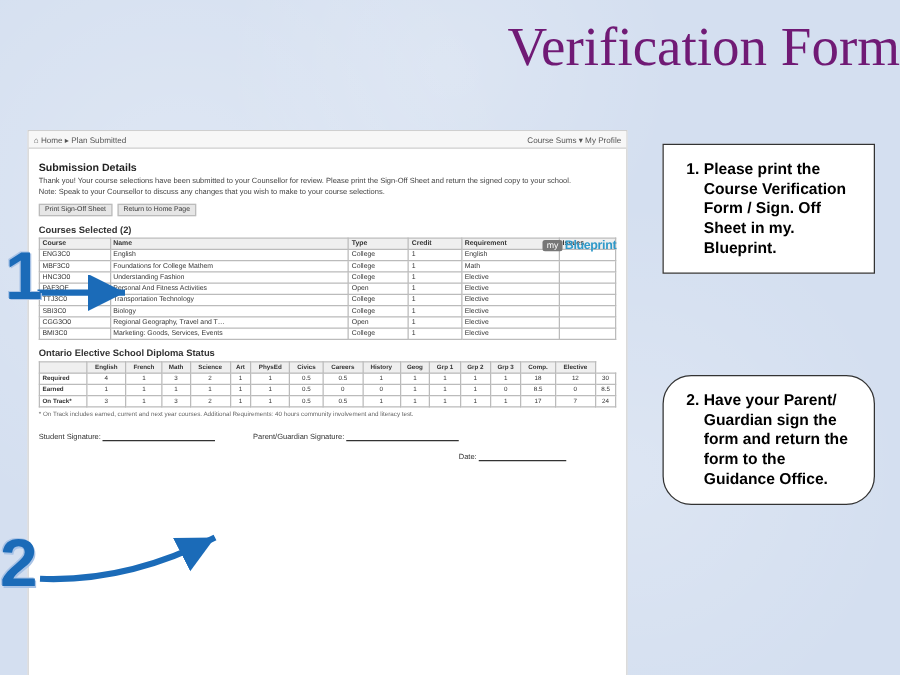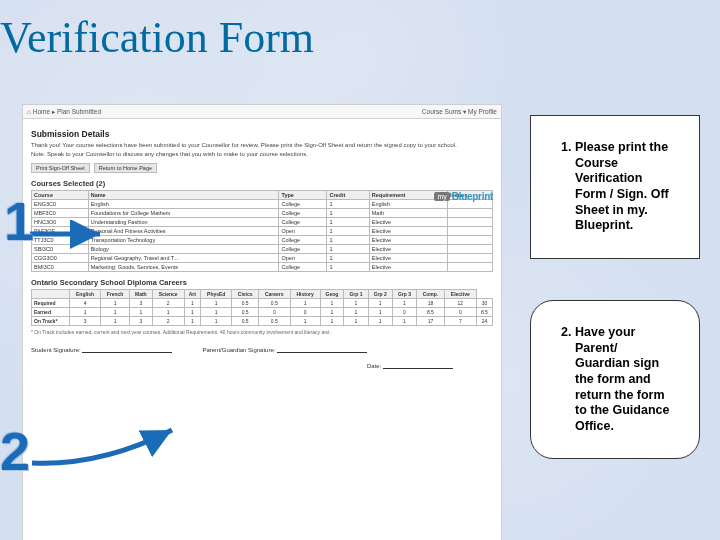--- a/index.html
+++ b/index.html
@@ -10,24 +10,24 @@
     background: #d4dff0;
     background-image:
       radial-gradient(circle at 20% 30%, rgba(255,255,255,0.25) 0%, transparent 40%),
       radial-gradient(circle at 70% 70%, rgba(255,255,255,0.2) 0%, transparent 35%),
       radial-gradient(circle at 50% 10%, rgba(255,255,255,0.2) 0%, transparent 30%);
     font-family: Arial, sans-serif;
     position: relative;
     overflow: hidden;
   }
   .title {
-    text-align: left;
+    text-align: right;
     font-family: "Times New Roman", serif;
     font-size: 44px;
-    color: #0369a1;
+    color: #701a75;
     margin-top: 12px;
     font-weight: normal;
   }
   .panel {
     position: absolute;
     left: 22px;
     top: 104px;
     width: 480px;
     height: 500px;
     background: #fff;
@@ -114,21 +114,21 @@
     left: 530px;
     width: 170px;
     background: #fff;
     border: 1px solid #333;
     padding: 8px 10px;
     font-size: 12.5px;
     font-weight: bold;
     line-height: 1.25;
     color: #000;
   }
-  .rbox ol { margin: 16px; padding-left: 18px; }
+  .rbox ol { margin: 4px; padding-left: 18px; }
   .rbox1 { top: 115px; }
   .rbox2 { top: 300px; border-radius: 23px; }
 
   .bignum {
     position: absolute;
     font-family: Arial, sans-serif;
     font-weight: 900;
     font-size: 54px;
     color: #1b6bb8;
     text-shadow: 1px 1px 0 #a9c3e6, -1px -1px 0 #a9c3e6;
@@ -241,21 +241,21 @@
             <td>BMI3C0</td>
             <td>Marketing: Goods, Services, Events</td>
             <td>College</td>
             <td>1</td>
             <td>Elective</td>
             <td></td>
           </tr>
         </tbody>
     </table>
 
-    <div class="sect-label">Ontario Secondary School Diploma Careers</div>
+    <div class="sect-label">Ontario Elective School Diploma Status</div>
     <table class="dtable">
       <thead>
           <tr id="d-head">
             <th></th>
             <th>English</th>
             <th>French</th>
             <th>Math</th>
             <th>Science</th>
             <th>Art</th>
             <th>PhysEd</th>

